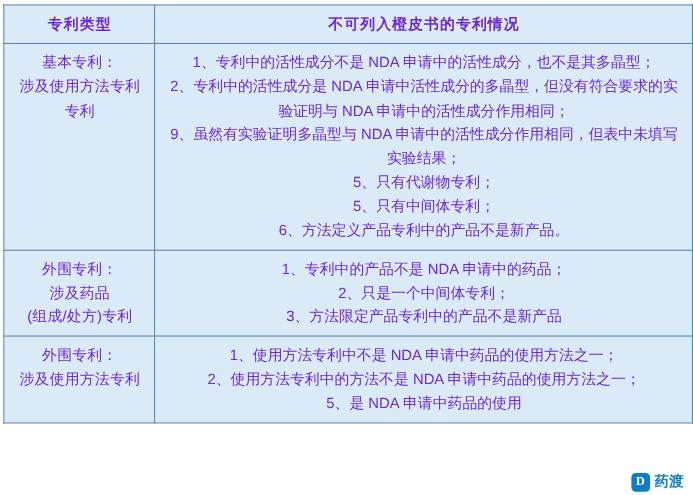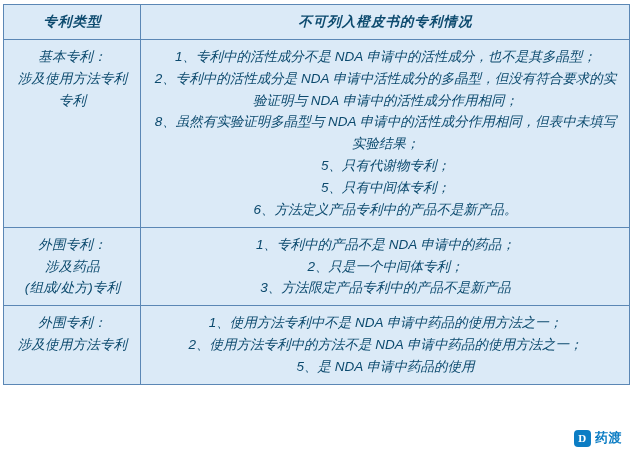--- a/index.html
+++ b/index.html
@@ -25,23 +25,22 @@
     width: 626px;
     margin: 4px 0 0 3px;
     table-layout: fixed;
   }
   table.patent-table td, table.patent-table th {
     border: 1px solid #5b87b5;
     vertical-align: top;
     padding: 6px 8px 6px 9px;
     font-size: 13.5px;
     line-height: 1.62;
-    color: #0c4a6e;
+    color: #6d28d9;
     background: #dbeaf7;
-    font-style: italic;
   }
   thead th {
     text-align: center;
     vertical-align: middle;
     font-weight: bold;
     font-size: 14px;
     padding: 9px 6px;
     letter-spacing: 1px;
   }
   col.c1 { width: 137px; }
@@ -107,21 +106,21 @@
 
       <tr>
         <td class="type-cell">
           <div class="line">基本专利：</div>
           <div class="line">涉及使用方法专利</div>
           <div class="line">专利</div>
         </td>
         <td class="detail-cell">
           <div class="line hang">1、专利中的活性成分不是 NDA 申请中的活性成分，也不是其多晶型；</div>
           <div class="line hang">2、专利中的活性成分是 NDA 申请中活性成分的多晶型，但没有符合要求的实验证明与 NDA 申请中的活性成分作用相同；</div>
-          <div class="line hang">8、虽然有实验证明多晶型与 NDA 申请中的活性成分作用相同，但表中未填写实验结果；</div>
+          <div class="line hang">9、虽然有实验证明多晶型与 NDA 申请中的活性成分作用相同，但表中未填写实验结果；</div>
           <div class="line hang">5、只有代谢物专利；</div>
           <div class="line hang">5、只有中间体专利；</div>
           <div class="line hang">6、方法定义产品专利中的产品不是新产品。</div>
         </td>
       </tr>
 
       <tr>
         <td class="type-cell">
           <div class="line">外围专利：</div>
           <div class="line">涉及药品</div>

